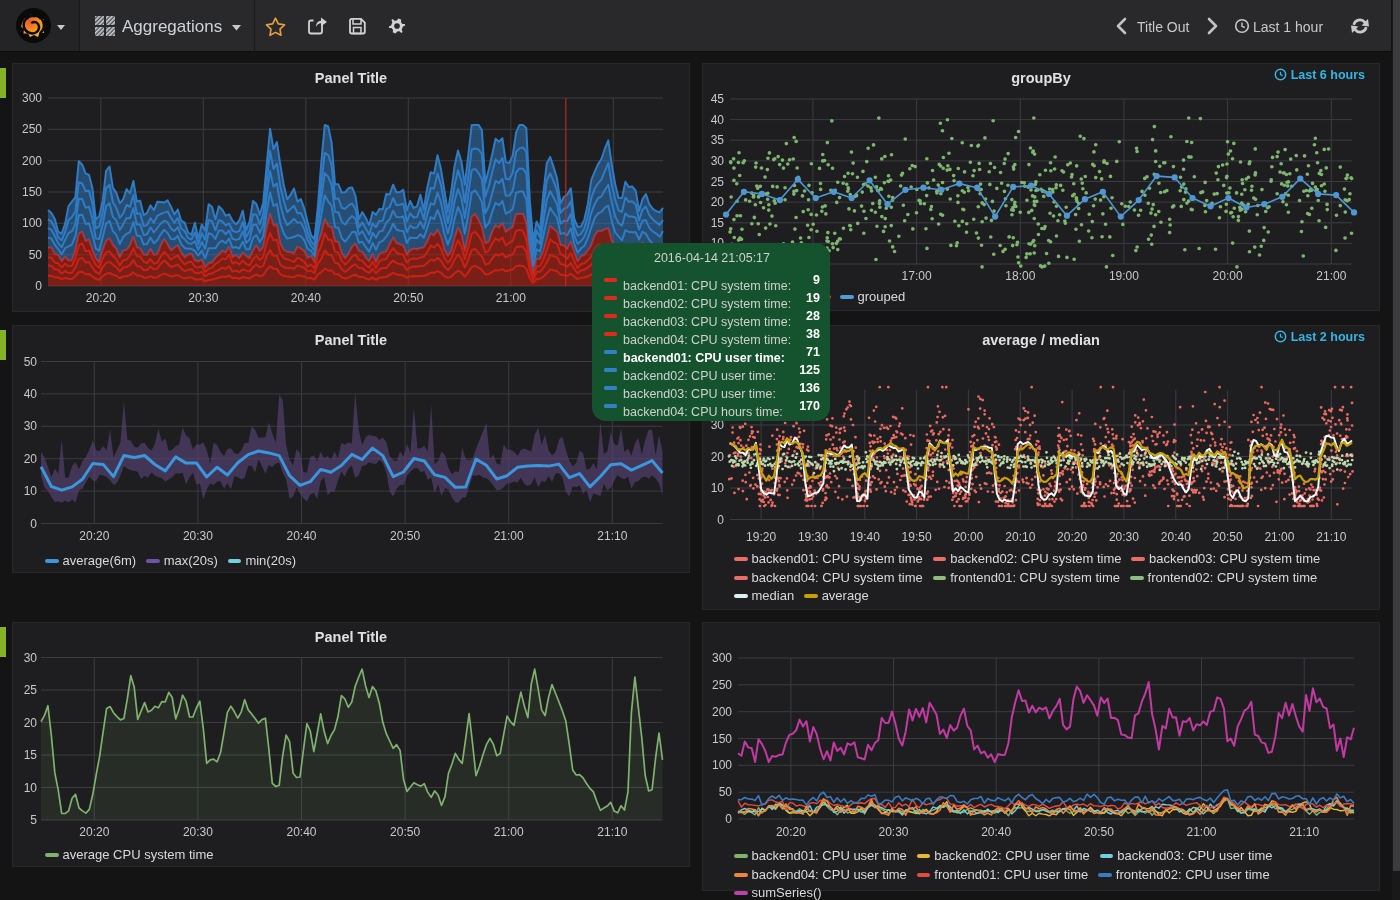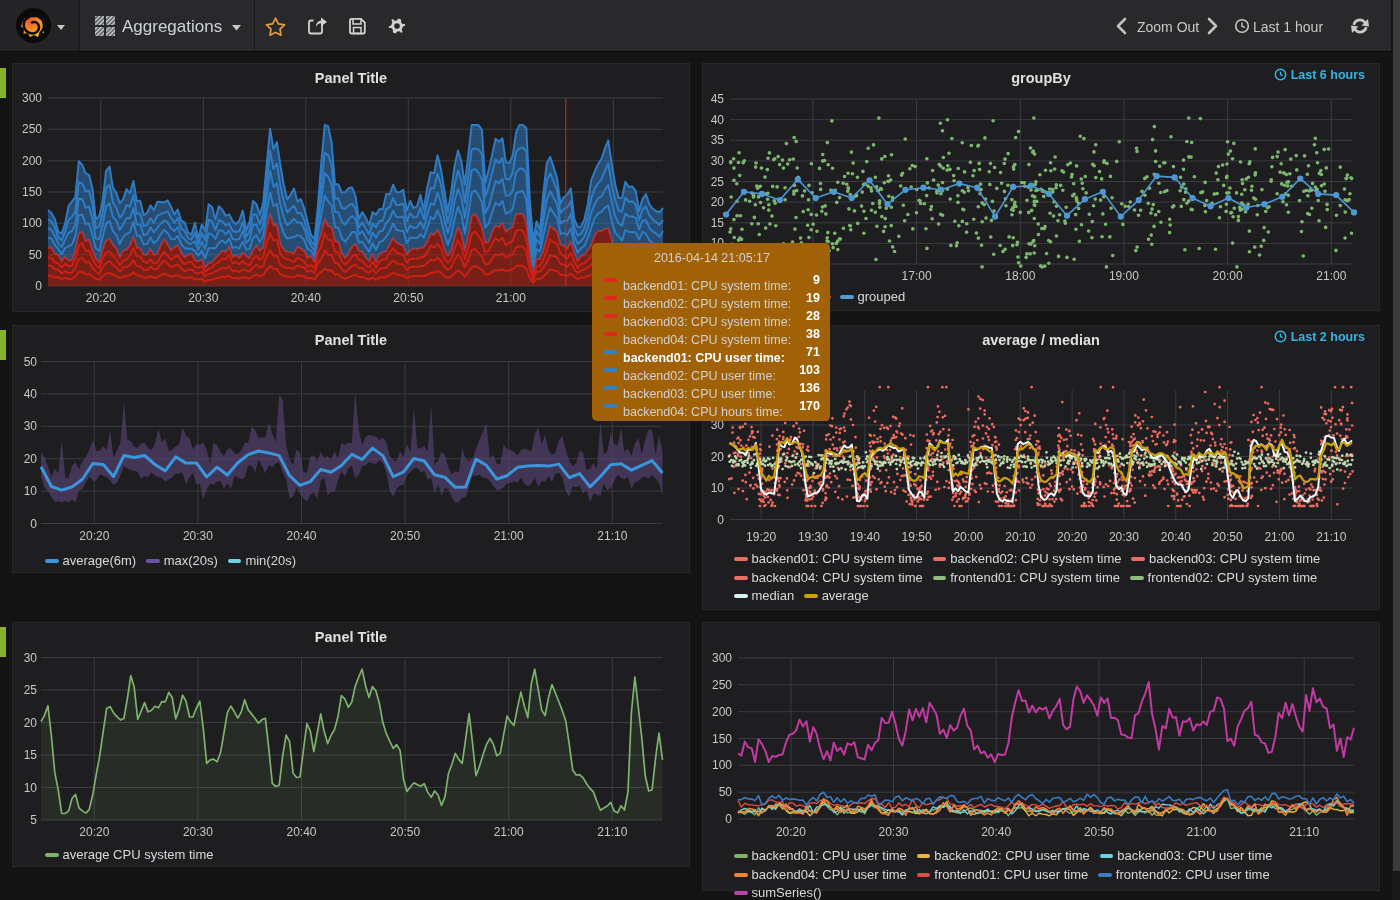--- a/index.html
+++ b/index.html
@@ -10,21 +10,21 @@
   font-weight:bold; color:#e0e0e0; }
 .badge { position:absolute; color:#33b5e5; font-weight:bold; font-size:12.5px; }
 .legend { position:absolute; color:#d8d9da; font-size:13px; line-height:18.5px; }
 .li { margin-right:10px; white-space:nowrap; display:inline-block; }
 .dash { display:inline-block; width:13.5px; height:4px; border-radius:2px;
   vertical-align:2px; margin-right:4px; }
 .tick { font-size:12px; fill:#c8c8c8; font-family:"Liberation Sans", sans-serif; }
 .ntxt { position:absolute; color:#ced3d8; }
 #plot, #navsvg { position:absolute; top:0; left:0; }
 #tooltip { position:absolute; left:592px; top:243px; width:238px; height:178px;
-  background:#a16207; border-radius:5px; padding:6px 10px 6px 12px; font-size:12.5px; color:#d0d0d0; }
+  background:#14532d; border-radius:14px; padding:6px 10px 6px 12px; font-size:12.5px; color:#d0d0d0; }
 .thead { text-align:center; padding:2px 0 6px 0; font-size:12.5px; }
 .trow { display:flex; align-items:center; height:18px; }
 .tdash { width:13px; height:3.5px; border-radius:1.5px; margin-right:6px; flex:none; }
 .tlabel { flex:1; white-space:nowrap;margin-top:12px; }
 .tval { font-weight:bold; color:#fff; }
 .tbold { font-weight:bold; color:#fff; }
 #scroll { position:absolute; right:0; top:0; width:8px; height:900px; background:#19191a; }
 #thumb { position:absolute; right:0.5px; top:0; width:7px; height:871px; background:#3c3c3e; }
 </style></head>
 <body>
@@ -302,21 +302,21 @@
  <g>
   <circle cx="1242" cy="26" r="6.3" fill="none" stroke="#c8c8c8" stroke-width="1.6"></circle>
   <path d="M1242 22.5 L1242 26.3 L1244.8 27.5" stroke="#c8c8c8" stroke-width="1.4" fill="none"></path>
  </g>
  <g fill="#c8c8c8">
   <path d="M1352.5 24.5 a7.5 7.5 0 0 1 13.2 -3.2 l2.3 -2.3 l1 7.5 l-7.5 -1 l2.3 -2.3 a5 5 0 0 0 -8.8 2.1 Z"></path>
   <path d="M1367.5 27.5 a7.5 7.5 0 0 1 -13.2 3.2 l-2.3 2.3 l-1 -7.5 l7.5 1 l-2.3 2.3 a5 5 0 0 0 8.8 -2.1 Z"></path>
  </g>
 </svg>
 <div class="ntxt" style="left:122px;top:17px;font-size:17px">Aggregations</div>
-<div class="ntxt" style="left:1137px;top:19px;font-size:14px;color:#c8c8c8">Zoom Out</div>
+<div class="ntxt" style="left:1137px;top:19px;font-size:14px;color:#c8c8c8">Title Out</div>
 <div class="ntxt" style="left:1253px;top:19px;font-size:14px;color:#c8c8c8">Last 1 hour</div>
 <div id="tooltip">
       <div class="thead">2016-04-14 21:05:17</div>
       <div class="trow">
         <span class="tdash" style="background:#dd2a1d"></span>
         <span class="tlabel">backend01: CPU system time:</span>
         <span class="tval">9</span>
       </div>
       <div class="trow">
         <span class="tdash" style="background:#dd2a1d"></span>
@@ -334,21 +334,21 @@
         <span class="tval">38</span>
       </div>
       <div class="trow tbold">
         <span class="tdash" style="background:#3181c4"></span>
         <span class="tlabel">backend01: CPU user time:</span>
         <span class="tval">71</span>
       </div>
       <div class="trow">
         <span class="tdash" style="background:#3181c4"></span>
         <span class="tlabel">backend02: CPU user time:</span>
-        <span class="tval">103</span>
+        <span class="tval">125</span>
       </div>
       <div class="trow">
         <span class="tdash" style="background:#3181c4"></span>
         <span class="tlabel">backend03: CPU user time:</span>
         <span class="tval">136</span>
       </div>
       <div class="trow">
         <span class="tdash" style="background:#3181c4"></span>
         <span class="tlabel">backend04: CPU hours time:</span>
         <span class="tval">170</span>

